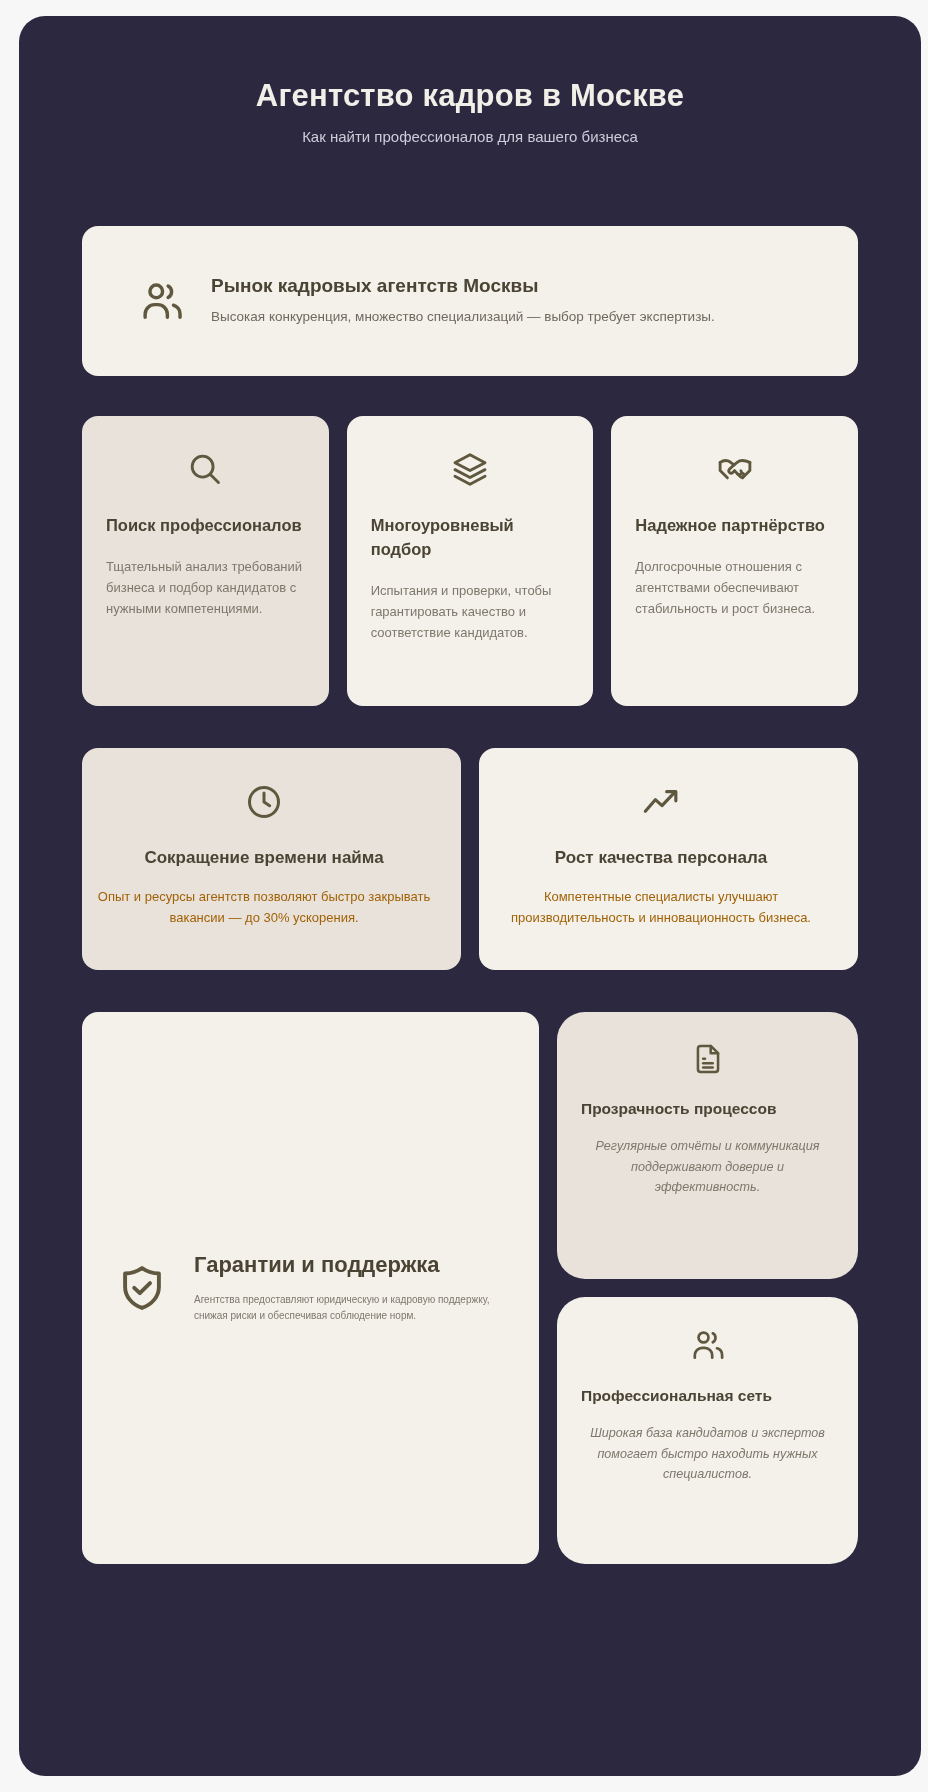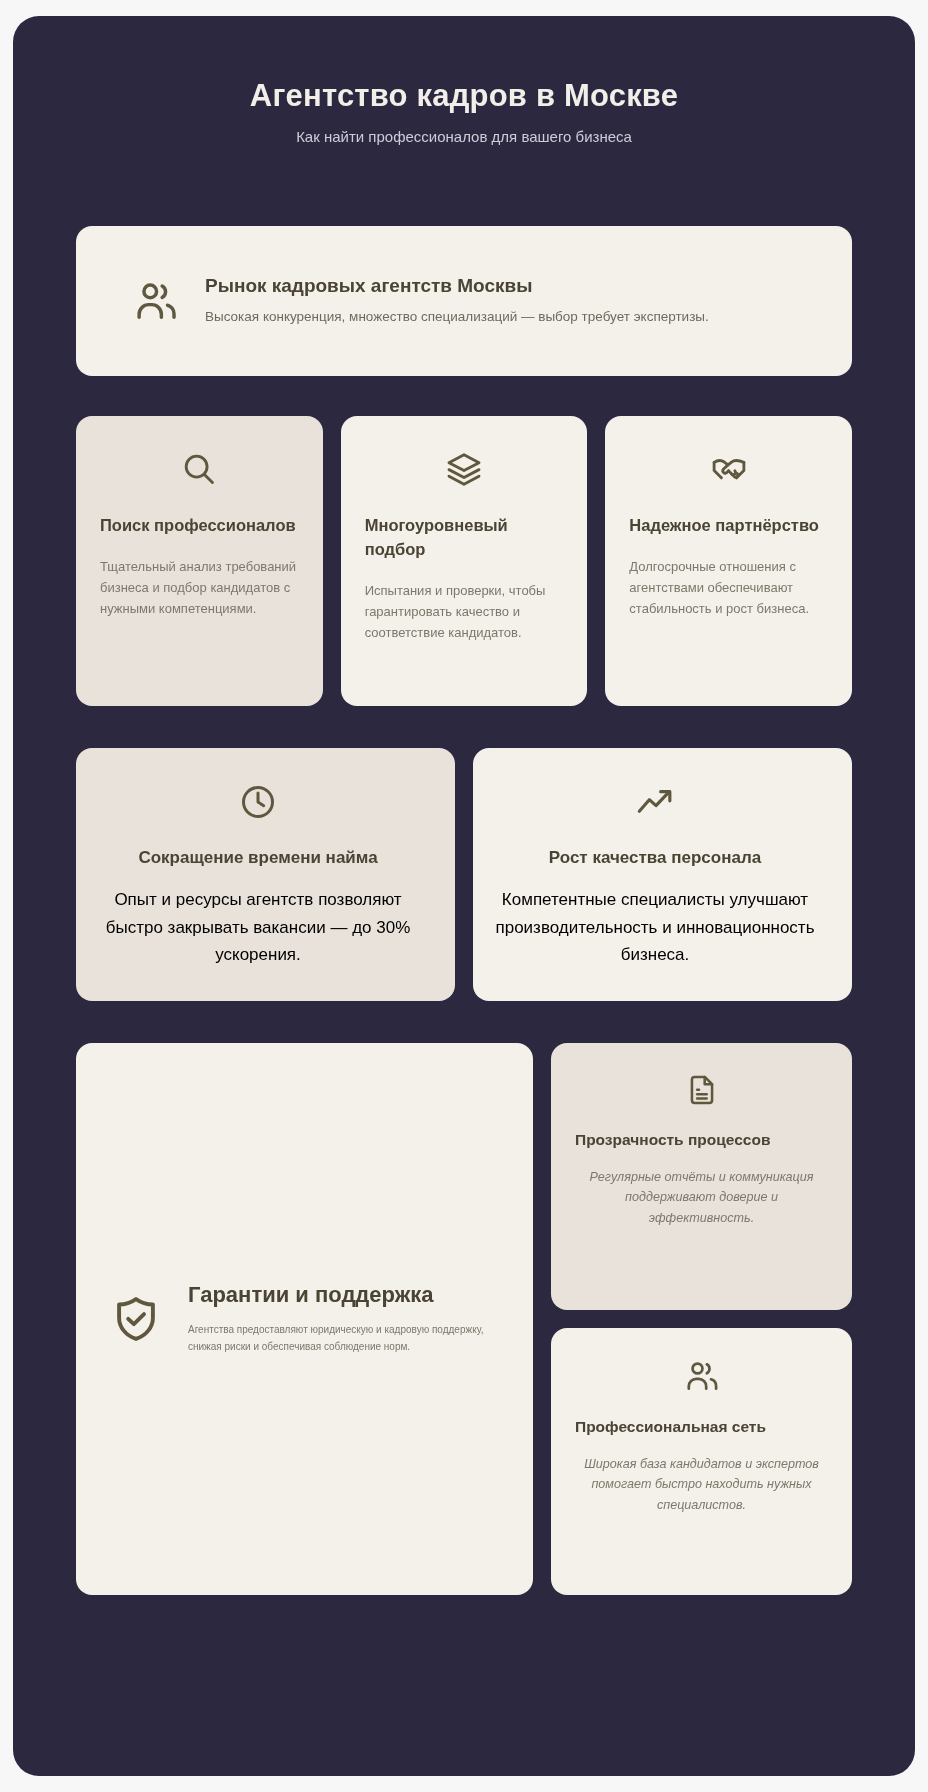--- a/index.html
+++ b/index.html
@@ -9,21 +9,21 @@
   }
   body {
     width: 928px;
     height: 1792px;
     font-family: "Liberation Sans", "DejaVu Sans", sans-serif;
     overflow: hidden;
   }
 
   .poster {
     position: absolute;
-    left: 13px;
+    left: 19px;
     top: 16px;
     width: 902px;
     height: 1760px;
     background: #2b2840;
     border-radius: 26px;
     box-sizing: border-box;
     padding: 0;
   }
 
   
@@ -132,22 +132,22 @@
   }
   .row2 .ico-wrap { margin-bottom: 26px; }
   .row2 h3 {
     margin: 0 0 18px 0;
     font-size: 17px;
     color: #4a4434;
     font-weight: bold;
   }
   .row2 p {
     margin: 0;
-    font-size: 17px;
-    color: #000000;
+    font-size: 13px;
+    color: #a16207;
     line-height: 1.62;
   }
 
   
   .bottom {
     display: flex;
     gap: 18px;
     margin-top: 42px;
   }
   .bottom .feature {
@@ -176,20 +176,21 @@
 
   .bottom .side {
     flex: 1 1 auto;
     display: flex;
     flex-direction: column;
     gap: 18px;
   }
   .bottom .side .card {
     padding: 30px 24px 28px 24px;
     flex: 1 1 0;
+    border-radius: 28px;
   }
   .bottom .side .ico-wrap { margin-bottom: 22px; }
   .bottom .side h3 {
     margin: 0 0 16px 0;
     font-size: 15.5px;
     color: #4a4434;
     font-weight: bold;
     line-height: 1.45;
     text-align: left;
   }

